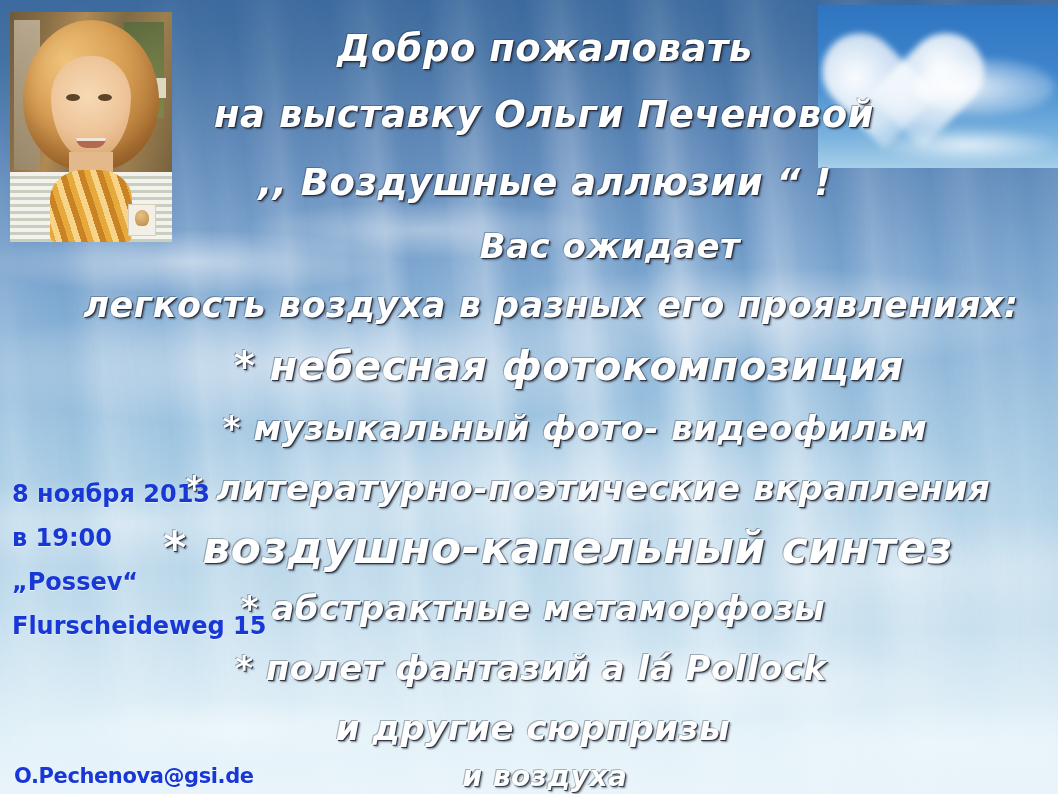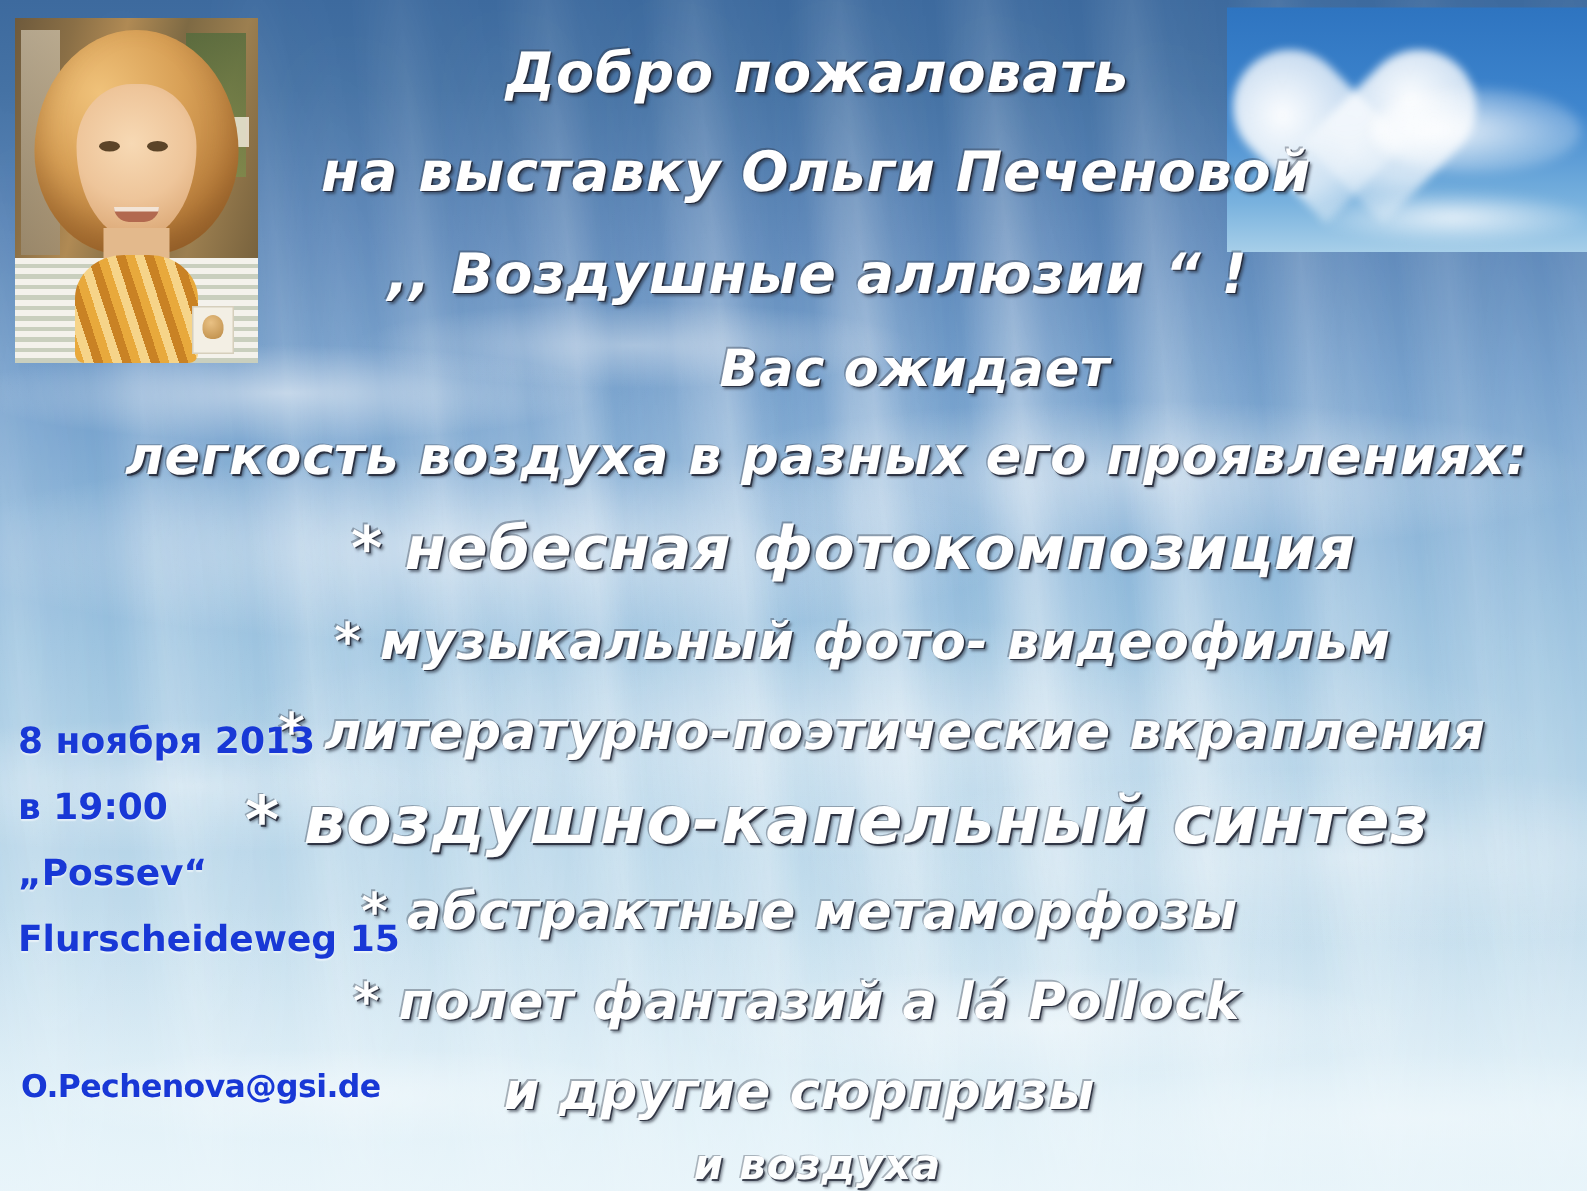--- a/index.html
+++ b/index.html
@@ -304,21 +304,21 @@
     font-family: "DejaVu Sans", sans-serif;
     font-weight: 700;
     font-size: 24px;
     line-height: 44px;
     white-space: nowrap;
     text-shadow: 0 1px 1px rgba(255,255,255,.55);
   }
   .email {
     position: absolute;
     left: 14px;
-    top: 712px;
+    top: 764px;
     color: #1838d6;
     font-family: "DejaVu Sans", sans-serif;
     font-weight: 700;
     font-size: 21px;
     letter-spacing: -.4px;
     white-space: nowrap;
     text-shadow: 0 1px 1px rgba(255,255,255,.5);
   }
 </style>
 </head>

